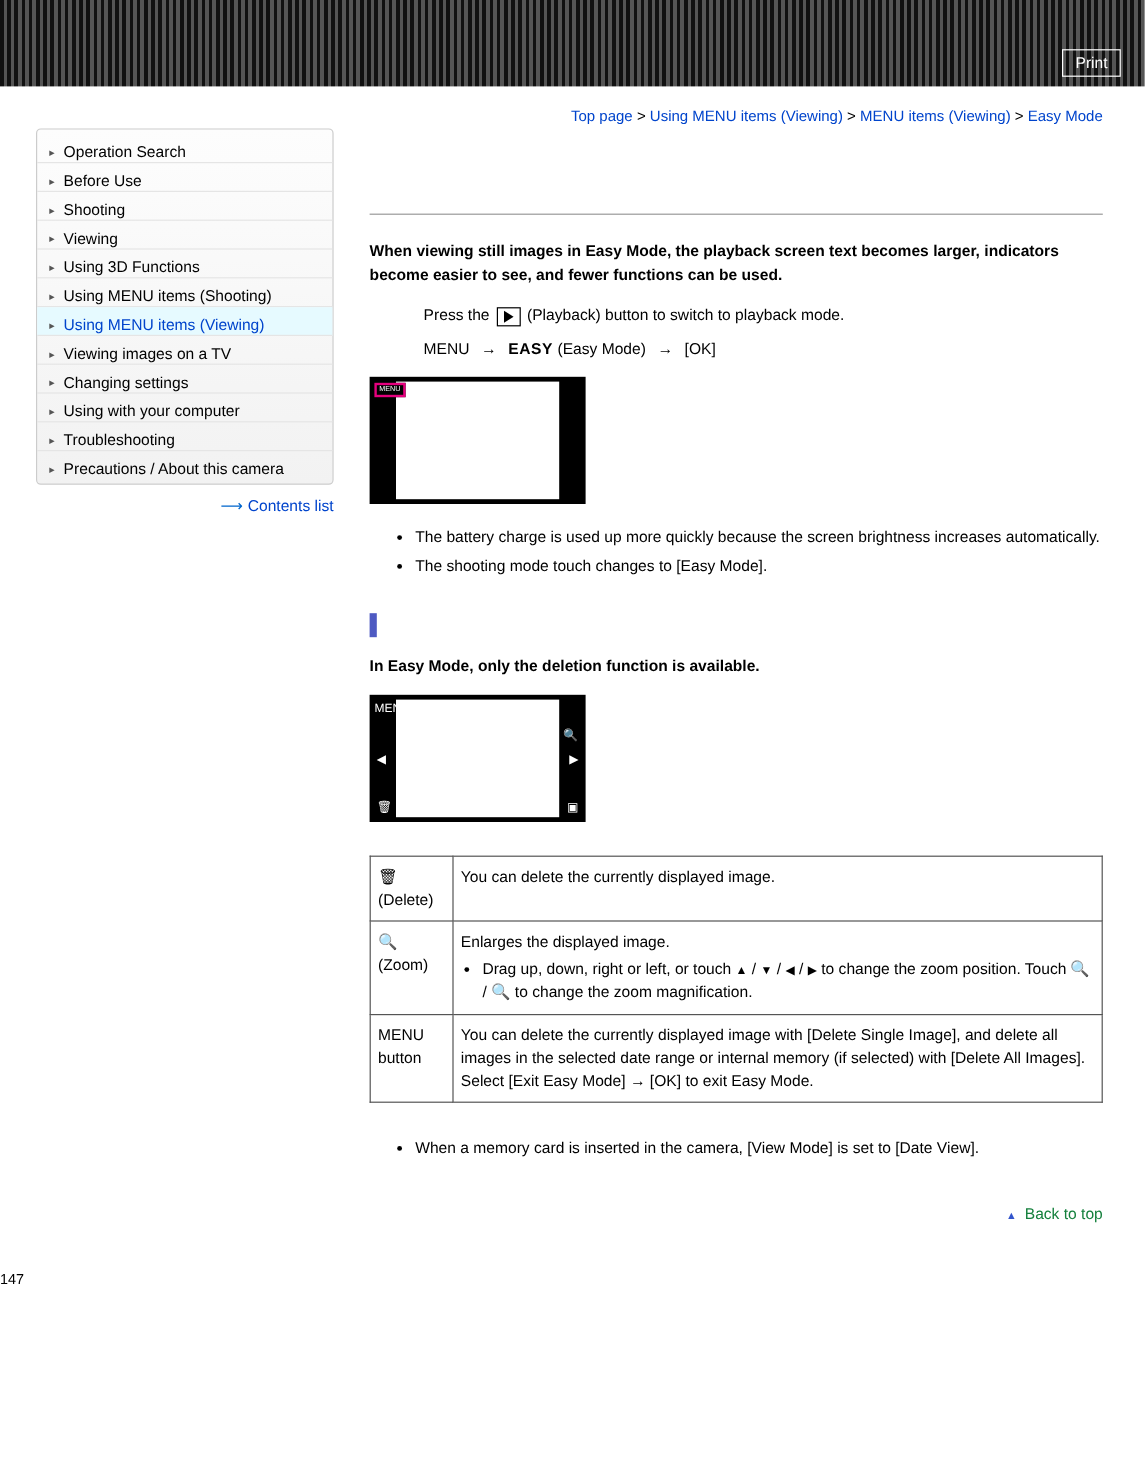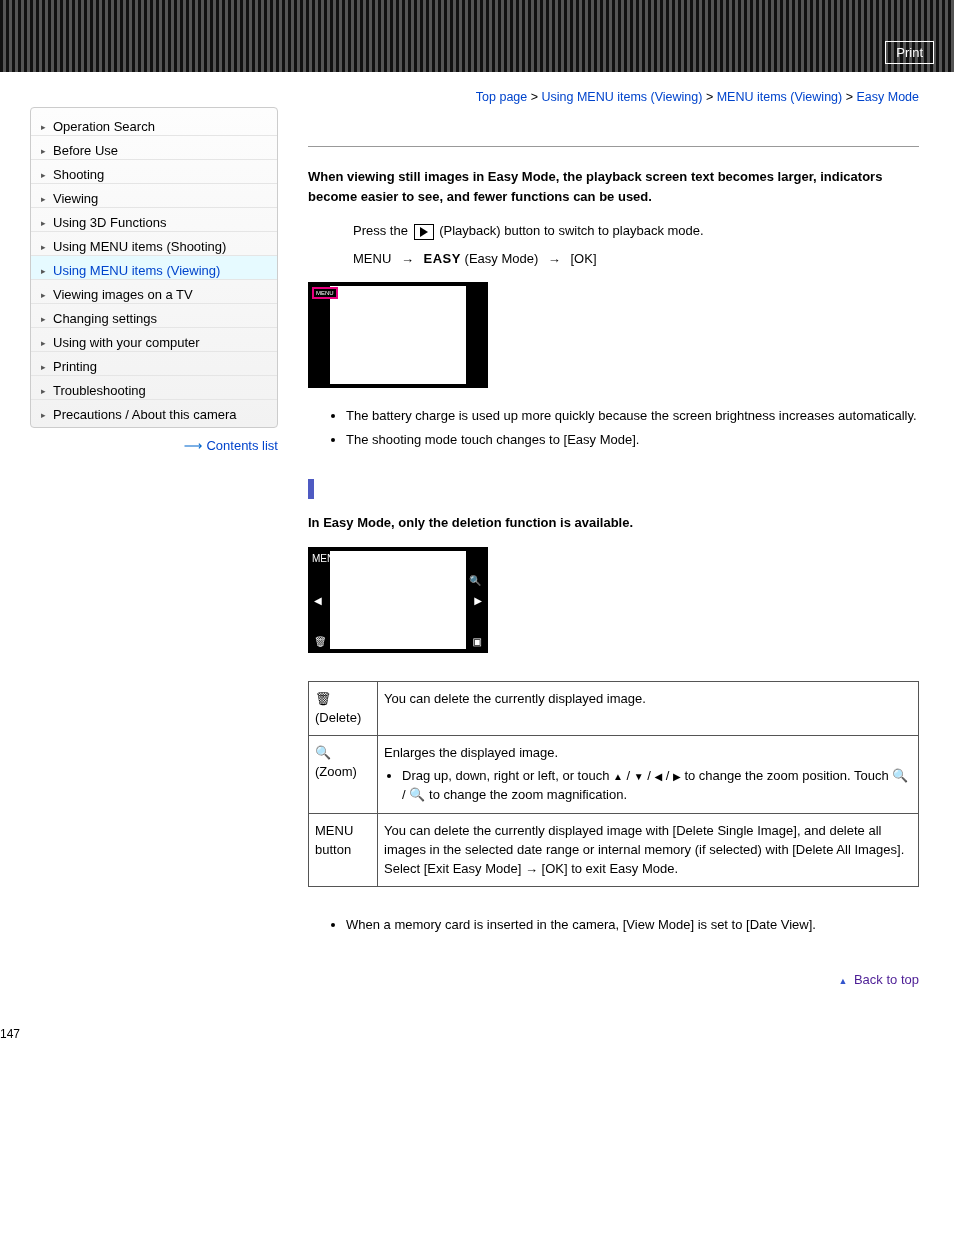--- a/index.html
+++ b/index.html
@@ -75,21 +75,21 @@
   .main {
     flex: 1;
     padding-left: 30px;
     padding-top: 18px;
     padding-right: 5px;
   }
   .breadcrumb {
     text-align: right;
     font-size: 12.5px;
     color: #0044cc;
-    margin-bottom: 42px;
+    margin-bottom: 74px;
   }
   .breadcrumb .sep { color: #000; }
   .hr {
     border: none;
     border-top: 1px solid #999;
     margin: 10px 0 20px 0;
   }
   .para { margin: 14px 0; line-height: 1.5; font-weight: bold; }
   .step {
     margin: 6px 0 6px 45px;
@@ -177,21 +177,21 @@
   table.func td:first-child { width: 56px; }
   .trash-icon::before { content: "🗑"; font-size: 13px; }
   .zoom-icon::before { content: "🔍"; font-size: 13px; }
   .tri { font-size: 10px; }
   .note-list {
     margin: 30px 0 40px 20px;
     padding-left: 18px;
   }
   .back-top {
     text-align: right;
-    color: #4c1d95;
+    color: #15803d;
     font-size: 13px;
     margin-bottom: 30px;
   }
   .back-top::before { content: "▲"; color: #3355cc; font-size: 9px; margin-right: 3px; }
   .page-num { text-align: left; font-size: 12px; margin: 10px 0 30px 0; }
 </style>
 </head>
 <body>
 
 <div class="header-stripes">
@@ -204,21 +204,20 @@
       <div class="side-item">Operation Search</div>
       <div class="side-item">Before Use</div>
       <div class="side-item">Shooting</div>
       <div class="side-item">Viewing</div>
       <div class="side-item">Using 3D Functions</div>
       <div class="side-item">Using MENU items (Shooting)</div>
       <div class="side-item active">Using MENU items (Viewing)</div>
       <div class="side-item">Viewing images on a TV</div>
       <div class="side-item">Changing settings</div>
       <div class="side-item">Using with your computer</div>
-      <div class="side-item">Printing</div>
       <div class="side-item">Troubleshooting</div>
       <div class="side-item">Precautions / About this camera</div>
     </div>
     <div class="contents-link">
       <span class="arr">⟶</span><span>Contents list</span>
     </div>
   </aside>
 
   <main class="main">
     <div class="breadcrumb">

